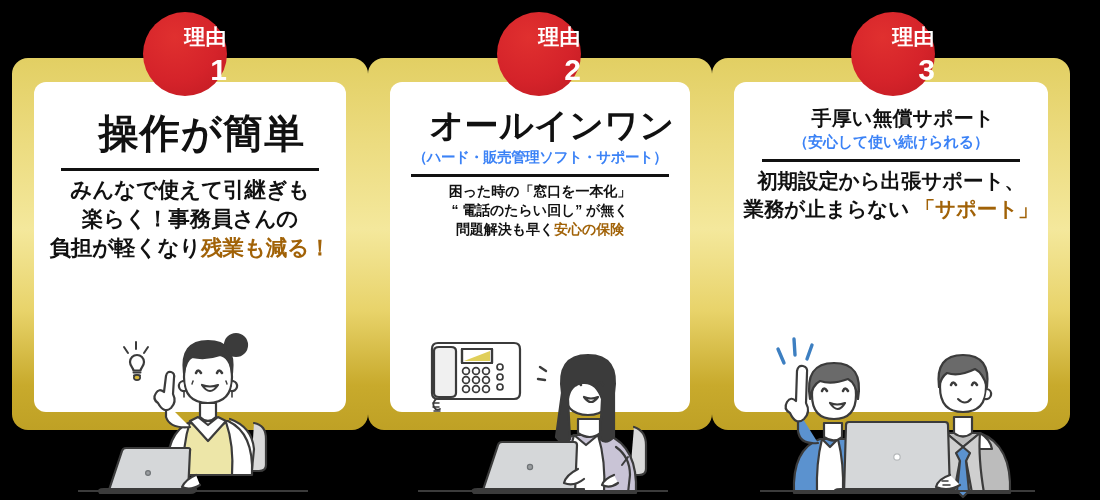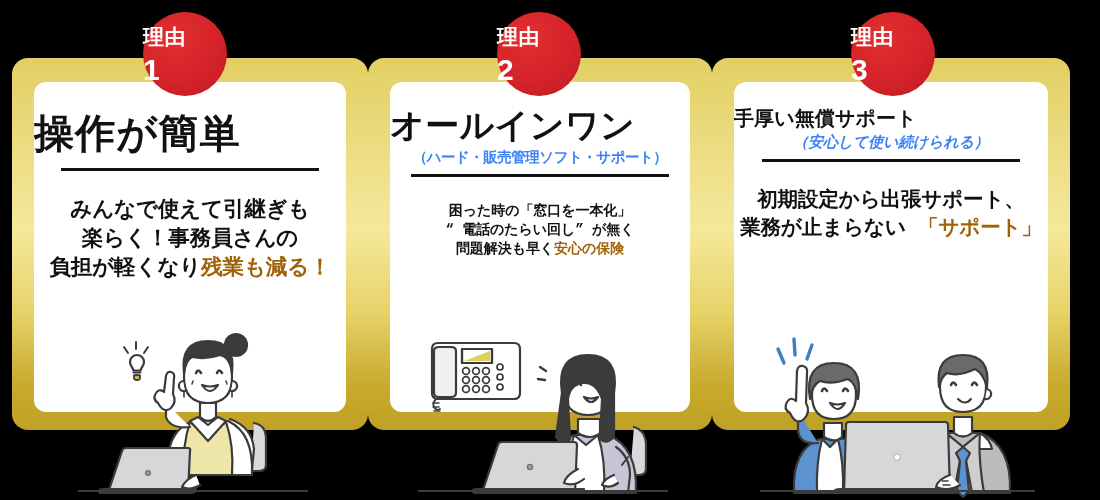--- a/index.html
+++ b/index.html
@@ -26,57 +26,57 @@
     border-radius:12px;overflow:hidden;
   }
   .card.c1{left:34px;width:312px;}
   .card.c2{left:390px;width:300px;}
   .card.c3{left:734px;width:314px;}
 
   .card-inner{position:relative;width:100%;height:100%;}
 
   
   .title{
-    font-weight:700;color:#111111;
-    letter-spacing:0.01em;line-height:1.05;white-space:nowrap;
+    text-align:center;font-weight:700;color:#111111;
+    letter-spacing:0.01em;line-height:1.05;white-space:nowrap;margin-left:24px;
   }
   .c1 .title{font-size:40px;margin-top:30px;letter-spacing:0.03em;}
   .c2 .title{font-size:34px;margin-top:26px;letter-spacing:0.01em;}
   .c3 .title{font-size:20px;margin-top:26px;letter-spacing:0.005em;}
 
   .subtitle{
     text-align:center;font-size:15px;font-weight:700;color:#3b82f6;
     margin-top:4px;white-space:nowrap;letter-spacing:-0.01em;
   }
   .c2 .subtitle{font-size:14.5px;letter-spacing:-0.035em;}
-  .c3 .subtitle{font-size:15px;font-style:italic;}
+  .c3 .subtitle{font-size:15px;}
 
   .rule{
     height:3px;background:#111;margin:0 auto;
   }
   .c1 .rule{width:258px;margin-top:14px;}
   .c2 .rule{width:258px;margin-top:7px;}
   .c3 .rule{width:258px;margin-top:7px;}
 
   
   .body-text{
-    text-align:center;margin-top:25px;
+    text-align:center;margin-top:5px;
     font-size:21px;font-weight:700;color:#111;line-height:1.36;
-    letter-spacing:-0.005em;white-space:nowrap;font-family:Liberation Mono, monospace;
+    letter-spacing:-0.005em;white-space:nowrap;
   }
   .c1 .body-text{font-size:21.5px;}
   .c2 .body-text{font-size:14px;}
   .c3 .body-text{font-size:20.5px;}
   .accent{color:#a16207;}
 
   
   .badge{
     position:absolute;width:84px;height:84px;border-radius:50%;
     background:radial-gradient(circle at 38% 30%,#e0302f 0%,#d5232a 55%,#bf1a22 100%);
-    color:#fff;text-align:left;z-index:8;
+    color:#fff;text-align:right;z-index:8;
   }
   .badge.b1{left:143px;top:12px;}
   .badge.b2{left:497px;top:12px;}
   .badge.b3{left:851px;top:12px;}
   .badge .b-label{font-size:21px;font-weight:700;line-height:1;padding-top:14px;letter-spacing:0.02em;}
   .badge .b-num{font-size:30px;font-weight:700;line-height:1;padding-top:8px;}
 
   
   .illus{position:absolute;bottom:0;z-index:6;}
   .illus.i1{left:78px;width:230px;height:185px;}

